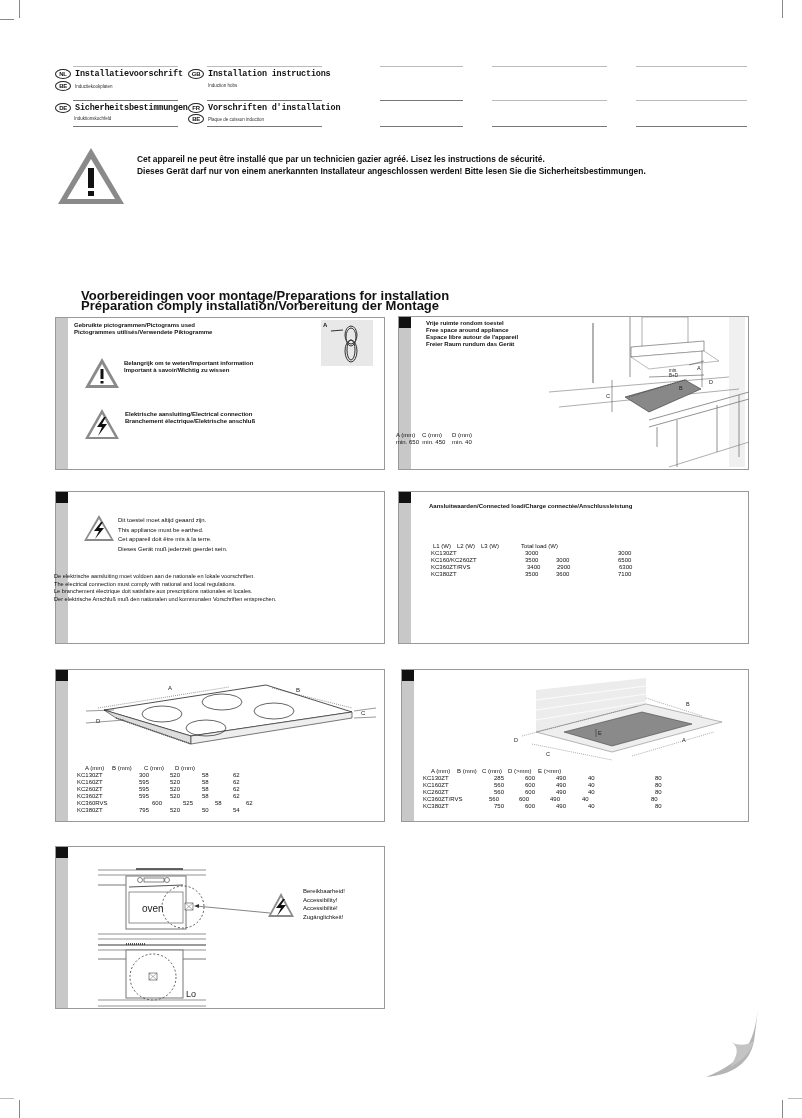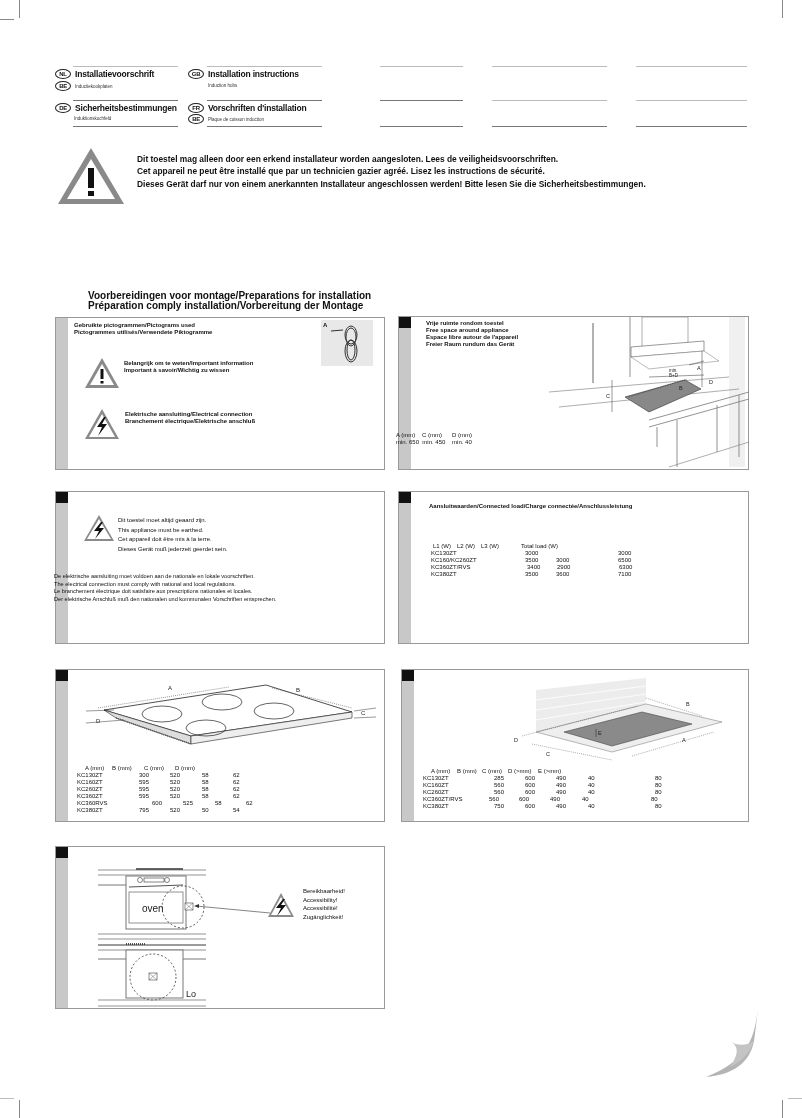--- a/index.html
+++ b/index.html
@@ -4,24 +4,24 @@
 <style>
   * { box-sizing: border-box; margin: 0; padding: 0; }
   html, body { width: 802px; height: 1118px; background: #fff; overflow: hidden; }
   body { position: relative; font-family: "Liberation Sans", sans-serif; color: #111; }
   .abs { position: absolute; }
   .crop { position: absolute; background: #888; }
   .hdr-line { position: absolute; height: 1px; background: #bbb; }
   .hdr-line.dark { background: #777; }
   .lang { position: absolute; display: flex; align-items: center; gap: 4px; }
   .badge { display: inline-flex; align-items: center; justify-content: center; width: 16px; height: 10px; border: 1.2px solid #222; border-radius: 50%; font-size: 6px; font-weight: bold; letter-spacing: -0.3px; }
-  .lang-title { font-size: 8.5px; font-weight: bold; font-family: Liberation Sans, sans-serif; letter-spacing: -0.2px; }
+  .lang-title { font-size: 8.5px; font-weight: bold; font-family: Liberation Mono, monospace; letter-spacing: -0.2px; }
   .lang-sub { position: absolute; font-size: 4.5px; color: #333; }
   .warn-text { position: absolute; left: 137px; top: 153px; font-size: 8.4px; font-weight: bold; line-height: 12.4px; white-space: nowrap; }
-  .section-title { position: absolute; left: 81px; top: 291px; font-size: 10px; font-weight: bold; line-height: 10px; margin-left: 7px; }
+  .section-title { position: absolute; left: 81px; top: 291px; font-size: 13px; font-weight: bold; line-height: 10px; }
   .panel { position: absolute; border: 1px solid #999; background: #fff; }
   .panel .bar { position: absolute; left: 0; top: 0; bottom: 0; width: 12px; background: #c8c8c8; }
   .panel .sq { position: absolute; left: 0; top: 0; width: 12px; height: 11px; background: #111; }
   .t6 { font-size: 6px; line-height: 7.2px; white-space: nowrap; }
   .t6b { font-size: 6px; line-height: 7px; font-weight: bold; white-space: nowrap; }
   .t55 { font-size: 5.6px; line-height: 6.6px; white-space: nowrap; }
   .grid { position: absolute; font-size: 6px; line-height: 7px; }
   .grid .row { position: relative; height: 7px; white-space: nowrap; }
   .grid .row span { position: absolute; top: 0; }
 </style>
@@ -84,21 +84,20 @@
   </div>
 </div>
 
 <svg class="abs" style="left:56px;top:146px" width="70" height="60" viewBox="0 0 70 60">
   <polygon points="35,2 68,58 2,58" fill="#8a8a8a"></polygon>
   <polygon points="35,13 59,53 11,53" fill="#fff"></polygon>
   <rect x="32" y="22" width="6" height="20" fill="#111"></rect>
   <rect x="32" y="45" width="6" height="5" fill="#111"></rect>
 </svg>
 <div class="warn-text">
-  <div>Dit toestel mag alleen door een erkend installateur worden aangesloten. Lees de veiligheidsvoorschriften.</div>
   <div>Cet appareil ne peut être installé que par un technicien gazier agréé. Lisez les instructions de sécurité.</div>
   <div>Dieses Gerät darf nur von einem anerkannten Installateur angeschlossen werden! Bitte lesen Sie die Sicherheitsbestimmungen.</div>
 </div>
 
 <div class="section-title">
   <div>Voorbereidingen voor montage/Preparations for installation</div>
   <div>Préparation comply installation/Vorbereitung der Montage</div>
 </div>
 
 <div class="panel" style="left:55px;top:317px;width:330px;height:153px">

